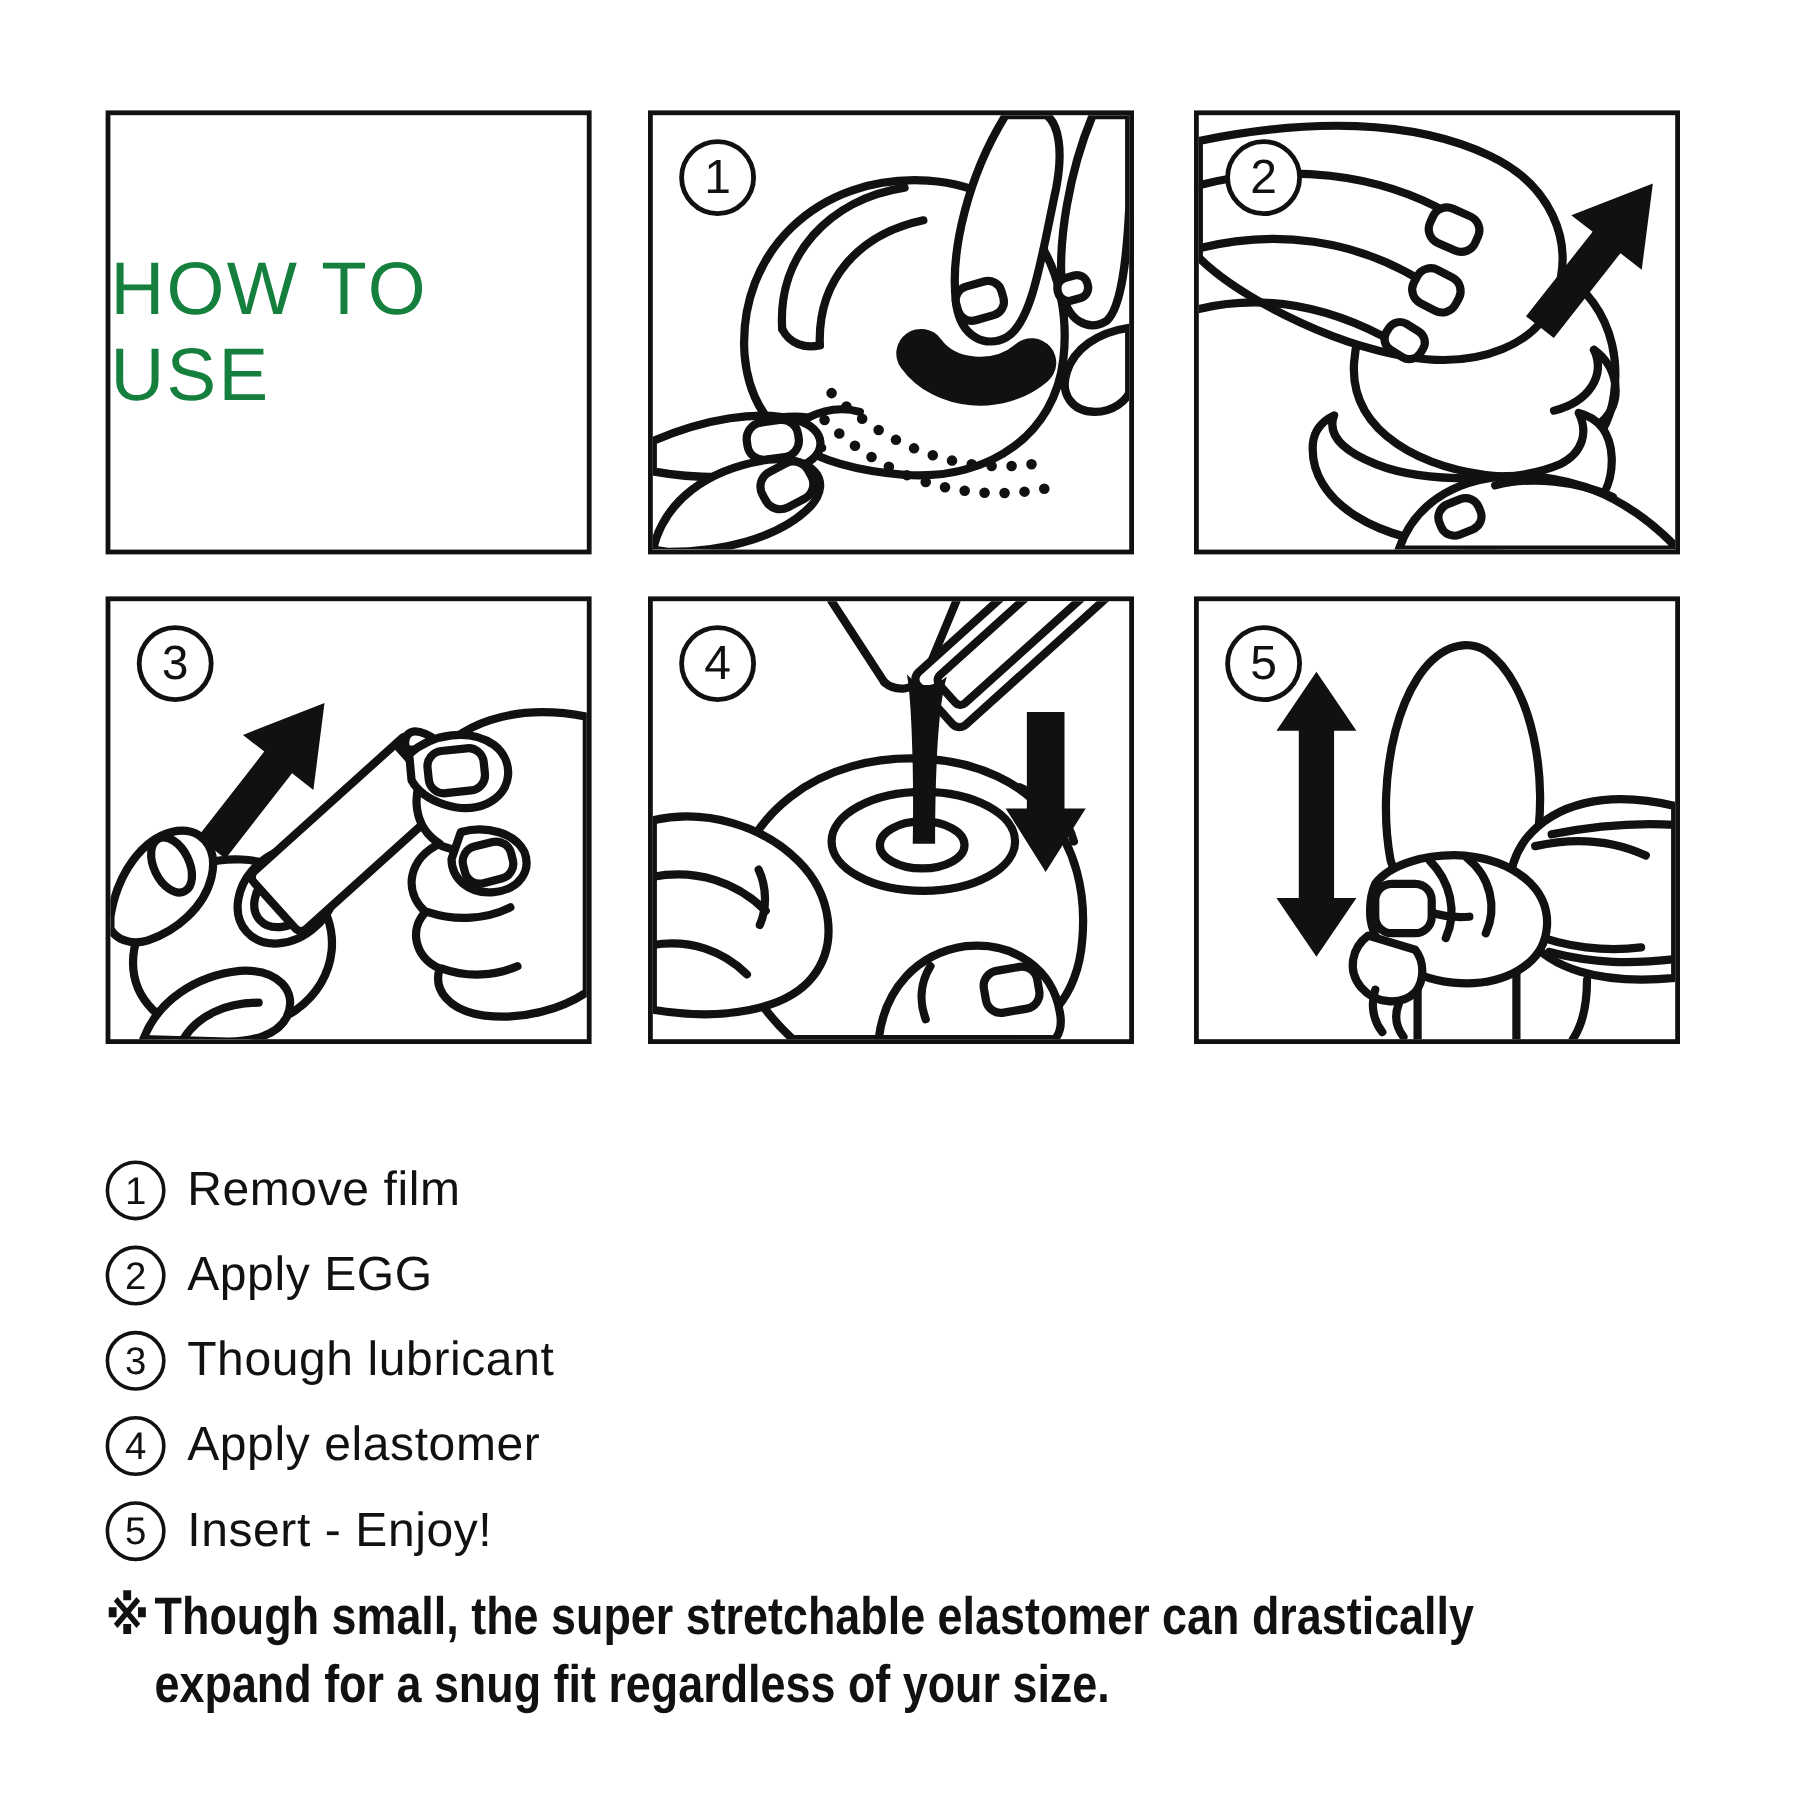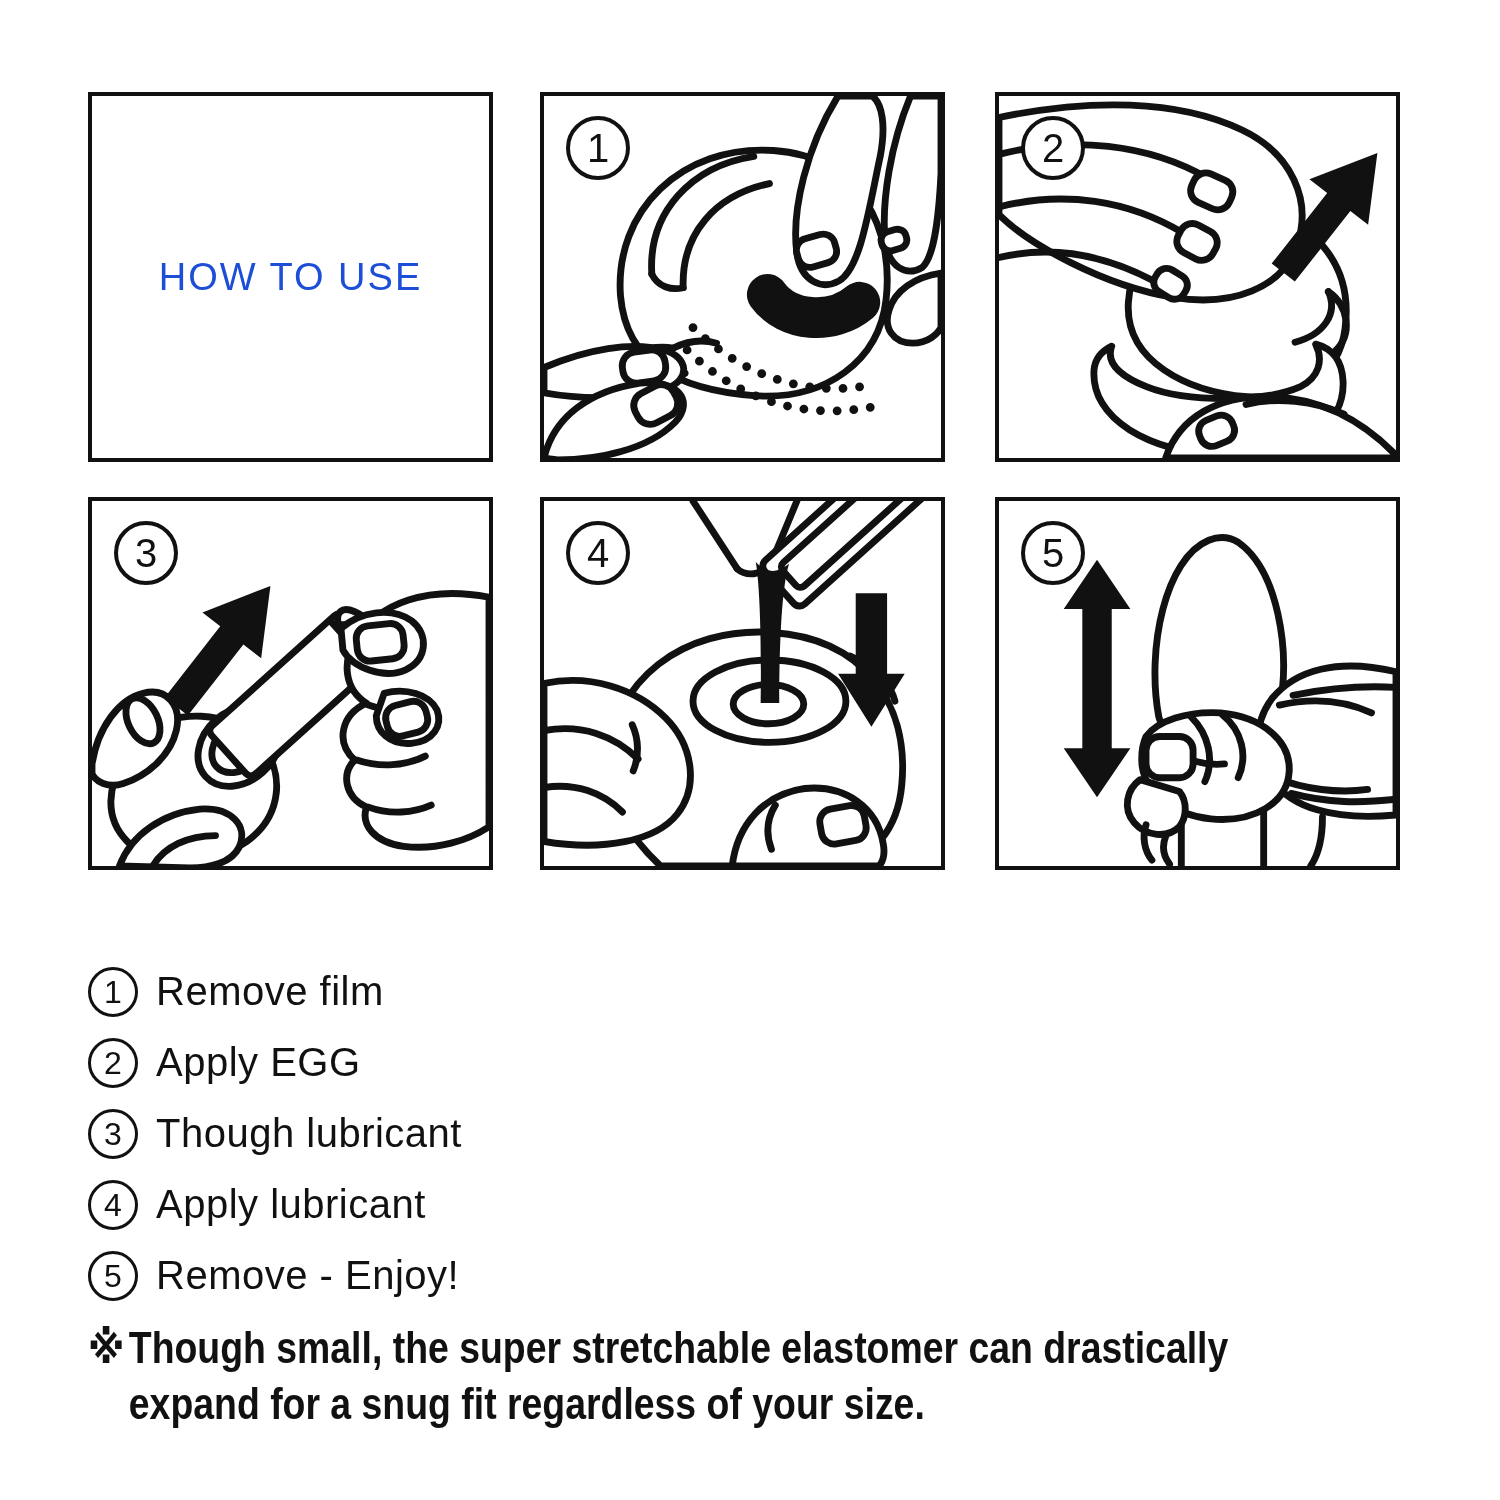--- a/index.html
+++ b/index.html
@@ -11,21 +11,21 @@
   .panel{
     position:absolute;border:4px solid #111;background:#fff;box-sizing:border-box;
   }
   .panel svg{position:absolute;left:0;top:0;width:100%;height:100%;}
   #panel-intro{left:88px;top:92px;width:405px;height:370px;display:flex;align-items:center;justify-content:center;}
   #panel-1{left:540px;top:92px;width:405px;height:370px;}
   #panel-2{left:995px;top:92px;width:405px;height:370px;}
   #panel-3{left:88px;top:497px;width:405px;height:373px;}
   #panel-4{left:540px;top:497px;width:405px;height:373px;}
   #panel-5{left:995px;top:497px;width:405px;height:373px;}
-  .intro-title{font-size:38px;letter-spacing:2px;color:#1d4ed8;}
+  .intro-title{font-size:62px;letter-spacing:2px;color:#15803d;}
   .pbadge{
     position:absolute;left:22px;top:20px;width:56px;height:56px;border:4px solid #111;
     border-radius:50%;background:#fff;display:flex;align-items:center;justify-content:center;
     font-size:40px;line-height:1;z-index:5;
   }
   
   .art{stroke:#111;stroke-width:7;fill:none;stroke-linecap:round;stroke-linejoin:round;}
   .art .w{fill:#fff;}
   .art .k{fill:#111;stroke:none;}
   .art .dots{stroke-dasharray:0 17;stroke-width:9;}
@@ -201,25 +201,25 @@
     <li>
       <span class="circ">2</span>
       <span class="lbl">Apply EGG</span>
     </li>
     <li>
       <span class="circ">3</span>
       <span class="lbl">Though lubricant</span>
     </li>
     <li>
       <span class="circ">4</span>
-      <span class="lbl">Apply lubricant</span>
+      <span class="lbl">Apply elastomer</span>
     </li>
     <li>
       <span class="circ">5</span>
-      <span class="lbl">Remove - Enjoy!</span>
+      <span class="lbl">Insert - Enjoy!</span>
     </li>
   </ul>
 
   <div class="note">
     <span class="marker">※</span>
     <span class="note-lines">
       <span>Though small, the super stretchable elastomer can drastically</span><br>
       <span>expand for a snug fit regardless of your size.</span>
     </span>
   </div>

